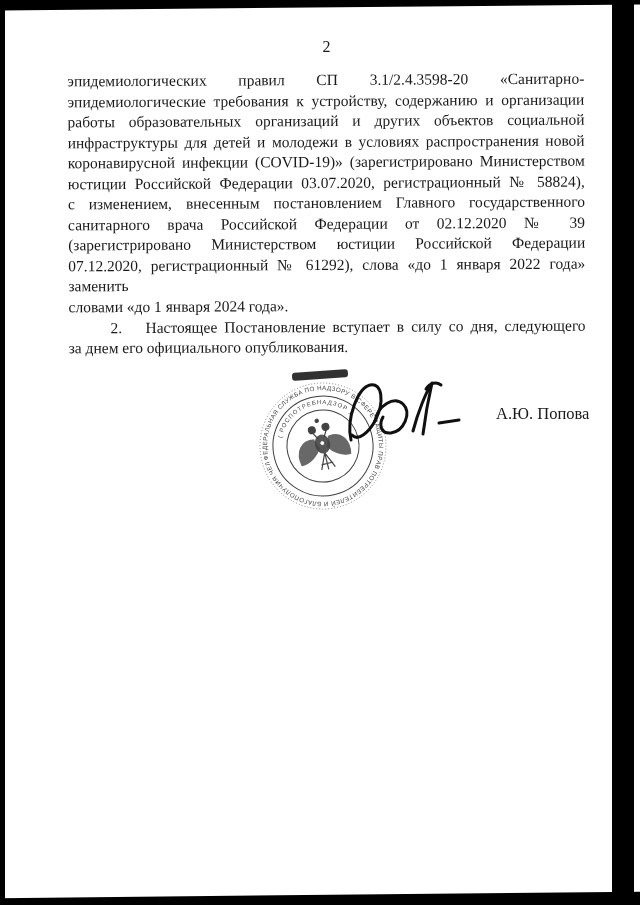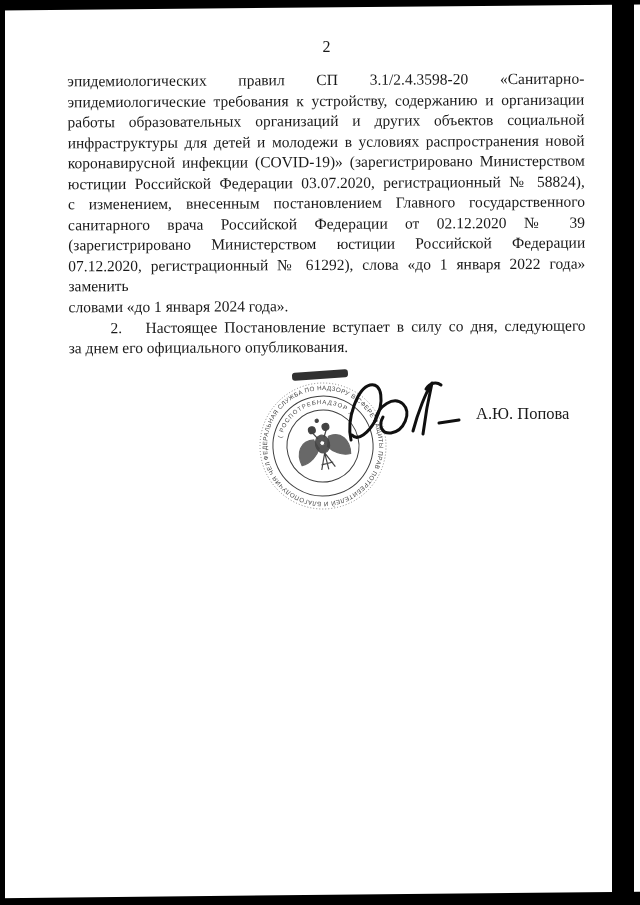--- a/index.html
+++ b/index.html
@@ -28,21 +28,21 @@
   .line { text-align:justify; text-align-last:justify; text-justify:inter-word; white-space:normal; }
   .line.last { text-align-last:left; }
   .para-indent .line.first { text-indent:42px; }
 
   .seal-wrap { position:absolute; left:252px; top:376px; width:142px; height:140px; }
   .seal-smudge {
     position:absolute; left:292px; top:371px; width:56px; height:8px;
     background:#141414; border-radius:3px; transform:rotate(-4deg); opacity:.88;
   }
   .signature-wrap { position:absolute; left:333px; top:376px; width:140px; height:78px; }
-  .signatory-name { position:absolute; left:476px; top:404px; font-size:16.5px; white-space:nowrap; }
+  .signatory-name { position:absolute; left:496px; top:404px; font-size:16.5px; white-space:nowrap; }
 </style>
 </head>
 <body>
 
 <div class="scan-left"></div>
 <div class="scan-right"></div>
 <div class="scan-top"></div>
 <div class="scan-bottom"></div>
 
 <div class="page-number">2</div>

